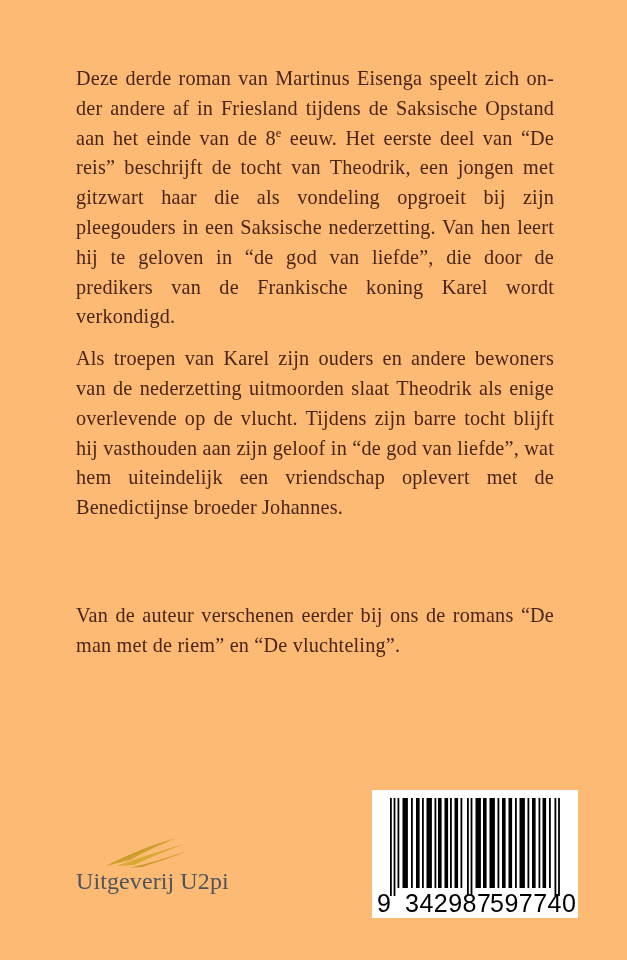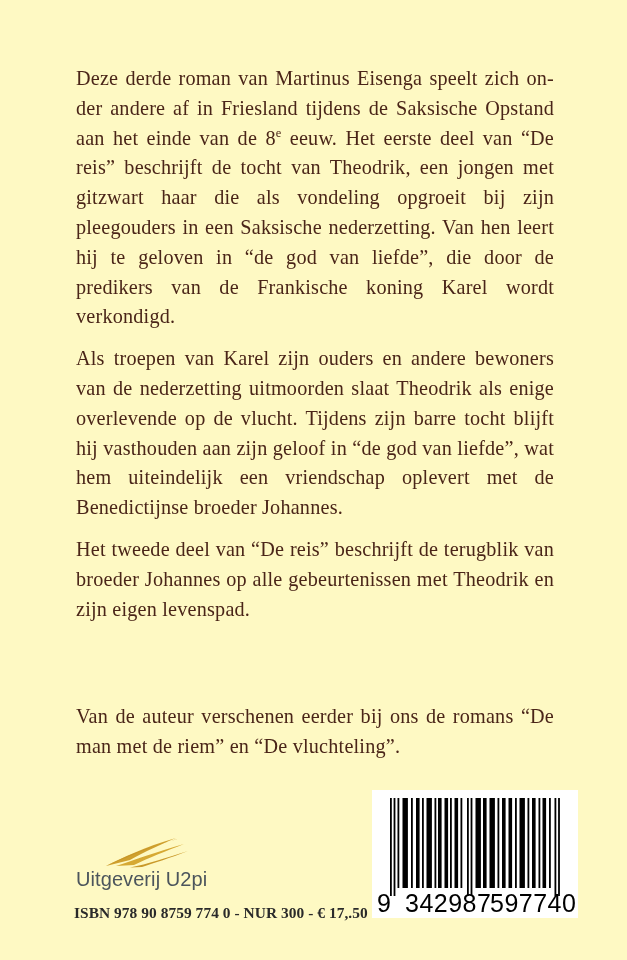--- a/index.html
+++ b/index.html
@@ -11,21 +11,21 @@
     height: 960px;
     background: #c3c4c6;
     font-family: "Liberation Serif", "DejaVu Serif", serif;
     overflow: hidden;
     position: relative;
   }
 
   .cover {
     position: absolute;
     inset: 0;
-    background: #fef9c3;
+    background: #fdba74;
   }
 
   
   .blurb {
     position: absolute;
     left: 76px;
     top: 64px;
     width: 478px;
   }
 
@@ -64,22 +64,22 @@
   }
   .feather {
     position: relative;
     left: 28px;
     width: 86px;
     height: 34px;
     display: block;
   }
   .pub-name {
     margin-top: -2px;
-    font-family: Liberation Sans, sans-serif;
-    font-size: 20px;
+    font-family: Liberation Serif, serif;
+    font-size: 24px;
     color: #4c555c;
     letter-spacing: 0.004em;
     white-space: nowrap;
   }
   .isbn-line {
     position: absolute;
     left: 74px;
     top: 904px;
     font-family: "Liberation Serif", "DejaVu Serif", serif;
     font-weight: bold;
@@ -130,38 +130,36 @@
 <body>
 
 <div class="cover">
 
   <div class="blurb">
 
     <p class="para"><span>Deze derde roman van Martinus Eisenga speelt zich on-der andere af in Friesland tijdens de Saksische Opstand aan het einde van de 8</span><sup class="ord">e</sup><span> eeuw. Het eerste deel van “De reis” beschrijft de tocht van Theodrik, een jongen met gitzwart haar die als vondeling opgroeit bij zijn pleegouders in een Saksische nederzetting. Van hen leert hij te geloven in “de god van liefde”, die door de predikers van de Frankische koning Karel wordt verkondigd.</span></p>
 
     <p class="para last-line-left">Als troepen van Karel zijn ouders en andere bewoners van de nederzetting uitmoorden slaat Theodrik als enige overlevende op de vlucht. Tijdens zijn barre tocht blijft hij vasthouden aan zijn geloof in “de god van liefde”, wat hem uiteindelijk een vriendschap oplevert met de Benedictijnse broeder Johannes.</p>
 
-    <p class="para last-line-left">Het tweede deel van “De reis” beschrijft de terugblik van broeder Johannes op alle gebeurtenissen met Theodrik en zijn eigen levenspad.</p>
 
     <div class="spacer-line"></div>
 
     <p class="para last-line-left">Van de auteur verschenen eerder bij ons de romans “De man met de riem” en “De vluchteling”.</p>
   </div>
 
   <div class="publisher">
     <svg class="feather" viewBox="0 0 86 34">
       <path d="M2 30 C18 22 40 11 72 2 C58 8 40 16 26 24 Z" fill="#cfa02e"></path>
       <path d="M12 30 C30 24 52 16 80 8 C62 15 44 22 30 29 Z" fill="#d6a933"></path>
       <path d="M26 31.5 C44 28 62 22 84 15 C66 22 50 27 38 31 Z" fill="#c9992a"></path>
       <path d="M2 30 C20 21 46 10 74 3 C74 3 60 6 48 11 C30 18 12 26 2 30 Z" fill="#c49327" opacity="0.85"></path>
     </svg>
     <div class="pub-name">Uitgeverij U2pi</div>
   </div>
 
-  <div class="isbn-line">ISBN 978 90 8759 774 0 - NUR 300 - € 17,.50</div>
 
   <div class="barcode-box">
     <svg class="bars" viewBox="0 0 206 128" preserveAspectRatio="none">
       <g fill="#000000">
 
         <rect x="18" y="8" width="1.8" height="98"></rect>
         <rect x="21.6" y="8" width="1.8" height="98"></rect>
 
         <rect x="25.5" y="8" width="1.8" height="90"></rect>
         <rect x="30.5" y="8" width="5.4" height="90"></rect>

